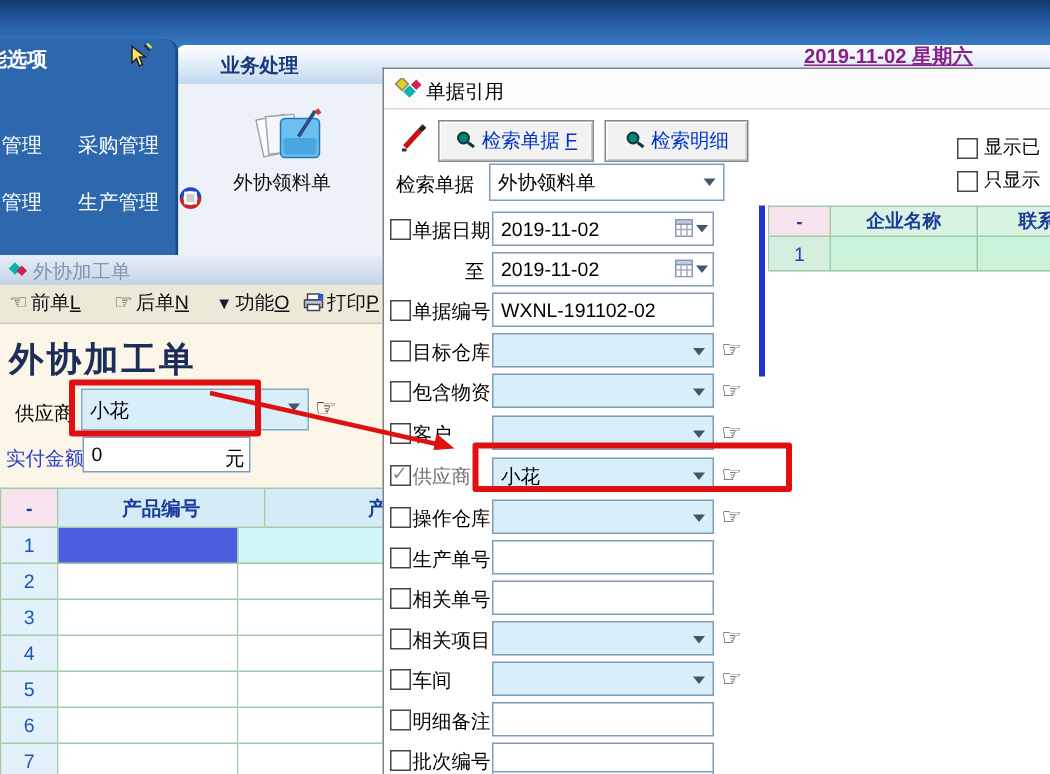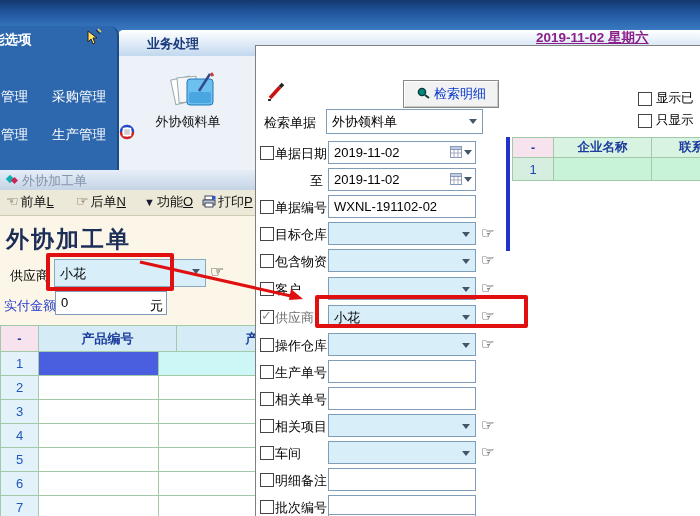--- a/index.html
+++ b/index.html
@@ -230,29 +230,46 @@
         </div>
         <div class="grow">
           <div class="gcell gnum" style="width: 38px; height: 24px;">7</div>
           <div class="gcell white" style="width: 120px; height: 24px;"></div>
           <div class="gcell white" style="width: 190px; height: 24px;"></div>
         </div>
       </div>
   </div>
 
   <div class="abs" id="dialog">
+    <div id="dlg-titlebar">
+      <span style="position:absolute;left:7px;top:6px;">
+        <svg width="18" height="14">
+          <rect x="2" y="1" width="6" height="6" fill="#e8d020" stroke="#886" transform="rotate(45 5 4)"></rect>
+          <rect x="7" y="6" width="6" height="6" fill="#11b0b0" transform="rotate(45 10 9)"></rect>
+          <rect x="12" y="2" width="5" height="5" fill="#cc2255" transform="rotate(45 14.5 4.5)"></rect>
+        </svg>
+      </span>
+      <span id="dlg-title">单据引用</span>
+    </div>
 
     <span id="pen-icon">
       <svg width="20" height="20">
         <line x1="4" y1="16" x2="14" y2="5" stroke="#cc1111" stroke-width="3.5"></line>
         <line x1="14" y1="5" x2="17" y2="2" stroke="#222" stroke-width="3.5"></line>
         <line x1="2" y1="18" x2="5" y2="18" stroke="#333" stroke-width="2"></line>
       </svg>
     </span>
 
+    <div class="dlg-btn" id="btn-search-doc" style="left:36px;width:102px;">
+        <span><svg width="14" height="13">
+            <circle cx="6" cy="6" r="3.6" fill="#00897b" stroke="#103a3a" stroke-width="1.4"></circle>
+            <line x1="9" y1="9" x2="13" y2="12" stroke="#103a3a" stroke-width="2"></line>
+          </svg></span>
+        <span>检索单据 <u>F</u></span>
+      </div>
     <div class="dlg-btn" id="btn-search-detail" style="left:147px;width:94px;">
         <span><svg width="14" height="13">
             <circle cx="6" cy="6" r="3.6" fill="#00897b" stroke="#103a3a" stroke-width="1.4"></circle>
             <line x1="9" y1="9" x2="13" y2="12" stroke="#103a3a" stroke-width="2"></line>
           </svg></span>
         <span>检索明细</span>
       </div>
 
     <span id="ref-label">检索单据</span>
     <div id="ref-combo">

